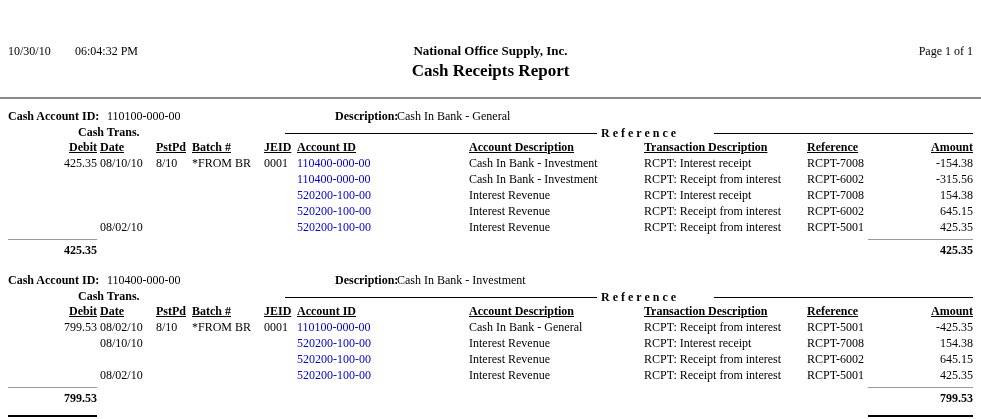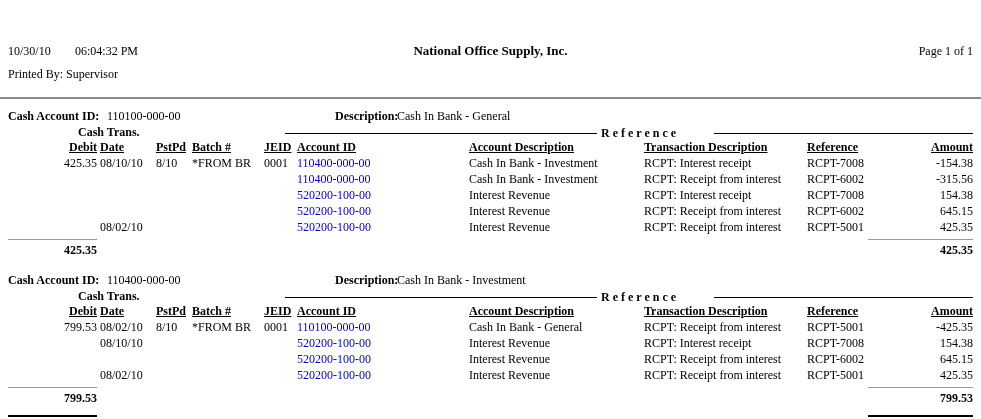--- a/index.html
+++ b/index.html
@@ -60,22 +60,22 @@
   .gt.l { left:8px;   width:89px; }
   .gt.r { left:868px; width:105px; }
   .dbl { margin-top:2px; height:2px; border-top:2px solid #000; border-bottom:2px solid #000; }
 </style>
 </head>
 <body>
 
 <div class="page-header">
   <span class="hdr-date">10/30/10</span>
   <span class="hdr-time">06:04:32 PM</span>
-  <span class="hdr-printed">Printed By: Supervisor</span>
   <span class="hdr-company">National Office Supply, Inc.</span>
+  <span class="hdr-title">Cash Receipts Report</span>
   <span class="hdr-page">Page 1 of 1</span>
 </div>
 
 <div class="section">
   <div class="sec-head">
     <span class="sh-label">Cash Account ID:</span>
     <span class="sh-value">110100-000-00</span>
     <span class="sh-desc-label">Description:</span>
     <span class="sh-desc-value">Cash In Bank - General</span>
   </div>

